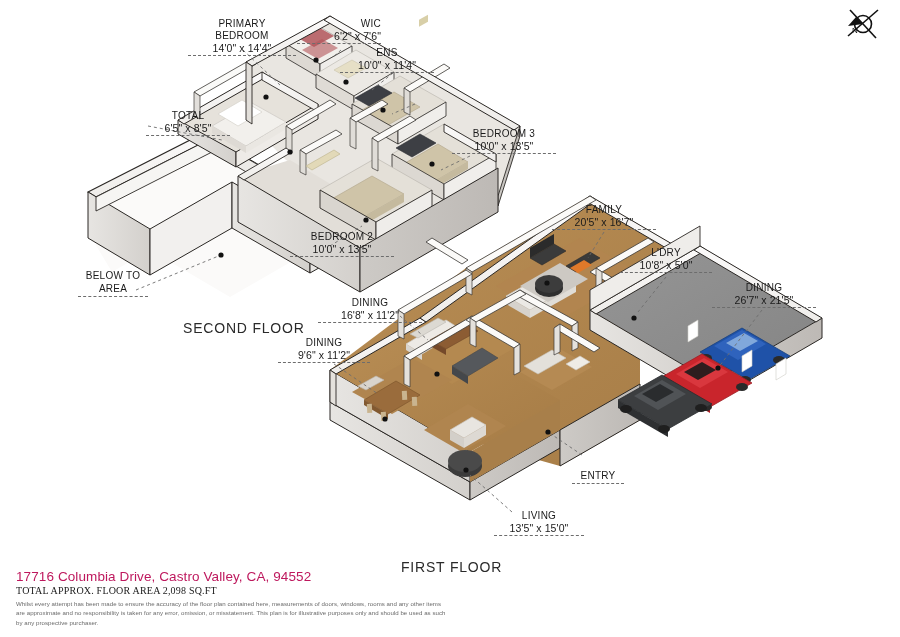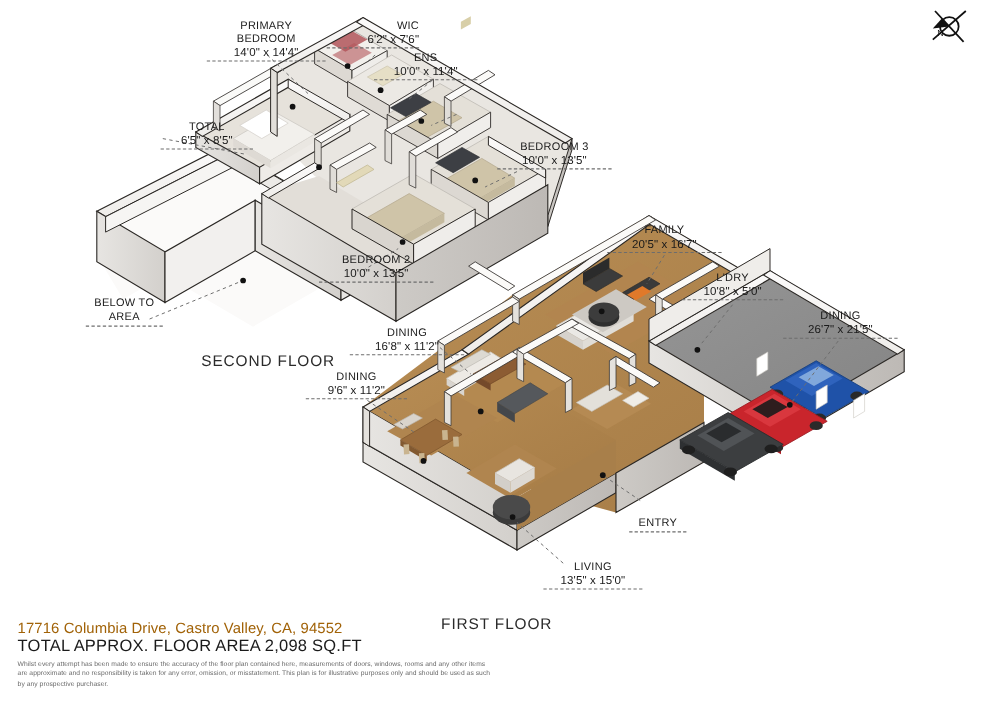--- a/index.html
+++ b/index.html
@@ -15,22 +15,22 @@
   
   .lbl{position:absolute;text-align:center;line-height:1.18;white-space:nowrap;}
   .lbl .nm{font-size:10px;letter-spacing:.25px;color:#1a1a1a;display:block;}
   .lbl .dim{font-size:10.5px;letter-spacing:.1px;color:#1a1a1a;display:block;
             border-bottom:1px dashed #6d6d6d;padding-bottom:1px;}
   .lbl.nodim .nm{border-bottom:1px dashed #6d6d6d;padding-bottom:1px;}
   .floorname{position:absolute;font-size:14px;letter-spacing:.8px;color:#2a2a2a;white-space:nowrap;}
 
   
   #footer{position:absolute;left:16px;bottom:10px;width:430px;}
-  #addr{font-size:13.5px;letter-spacing:.1px;color:#a16207;margin-top:43px;}
-  #area{font-size:15px;letter-spacing:.2px;color:#1a1a1a;margin-top:1px;}
+  #addr{font-size:13.5px;letter-spacing:.1px;color:#be185d;margin-top:43px;}
+  #area{font-size:10px;letter-spacing:.2px;color:#1a1a1a;margin-top:1px;font-family:Liberation Serif, serif;}
   #disc{font-size:6.1px;line-height:1.55;color:#6a6a6a;margin-top:3px;letter-spacing:.05px;}
 
   
   #compass{position:absolute;right:12px;top:4px;width:56px;height:50px;}
   #compass .nletter{position:absolute;left:20px;top:22px;font-size:8px;color:#111;}
   svg{display:block;overflow:visible;}
 </style>
 </head>
 <body>
 

